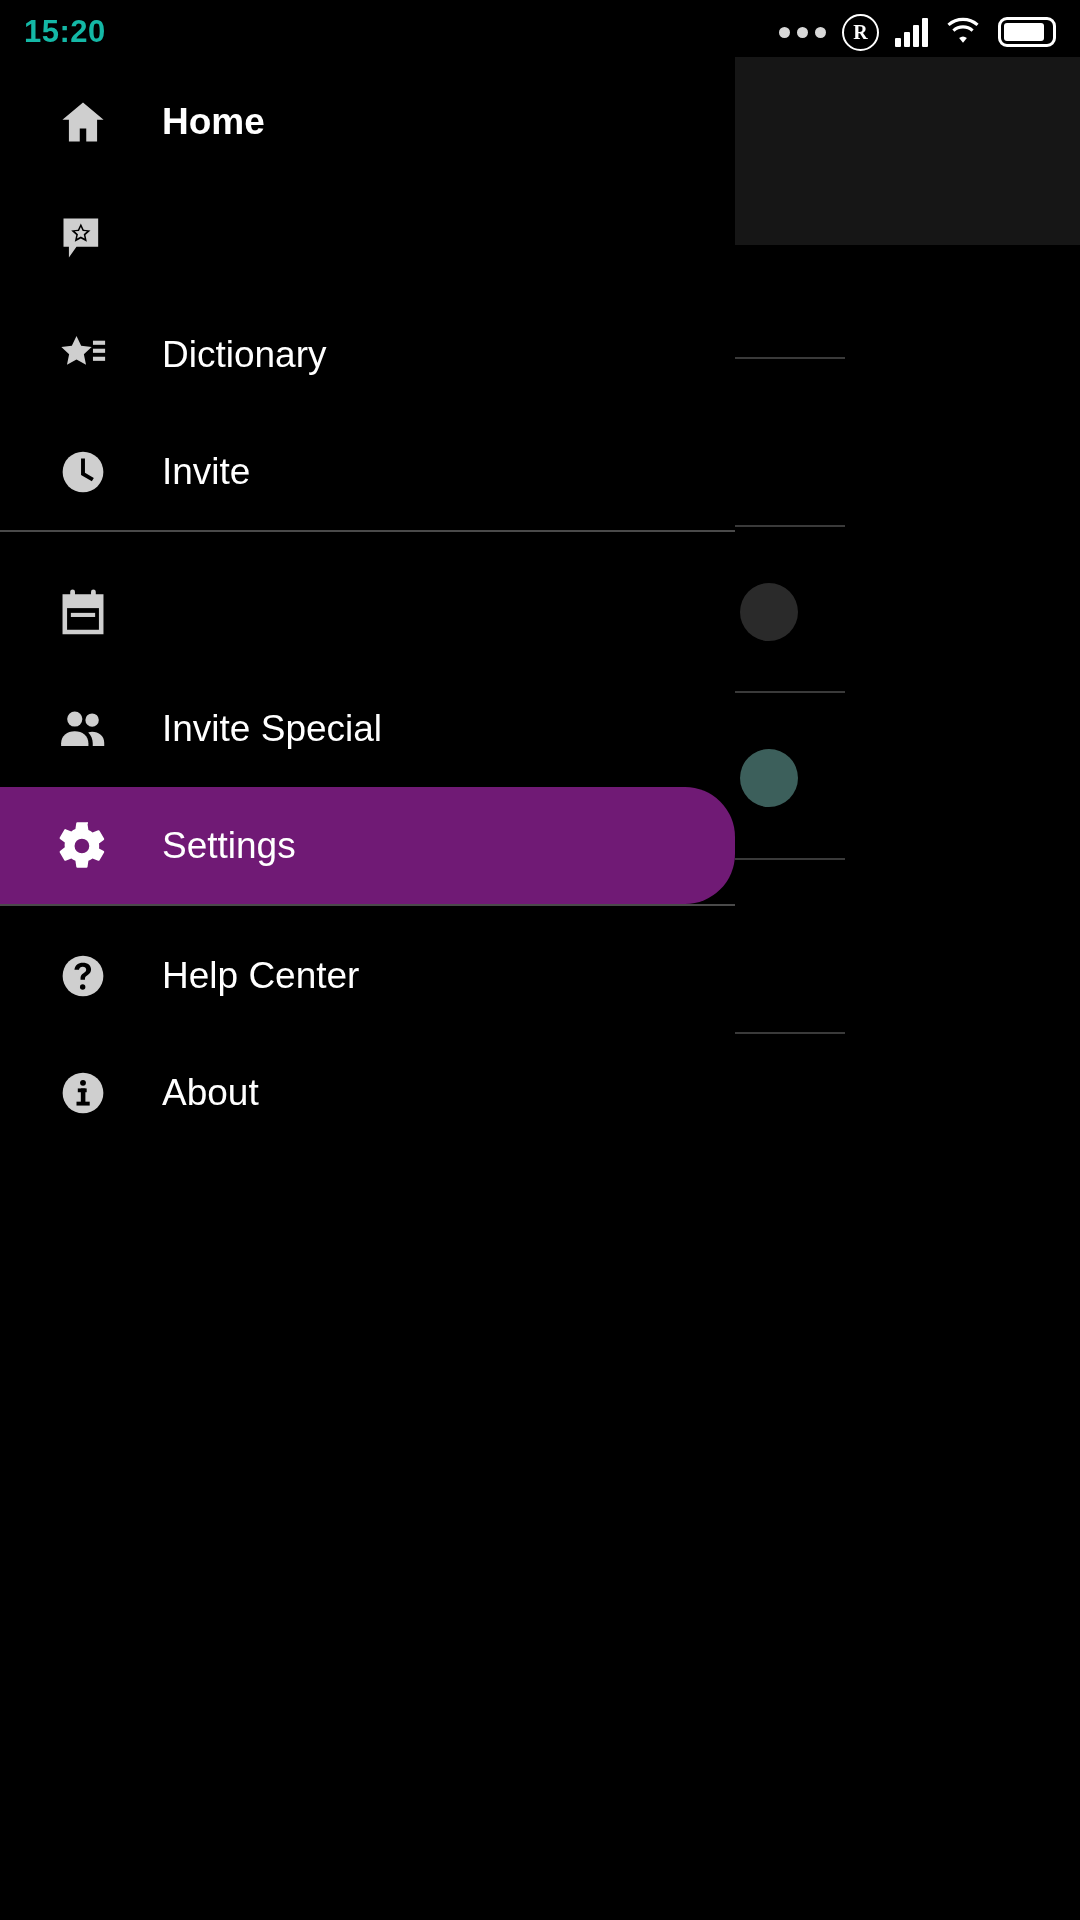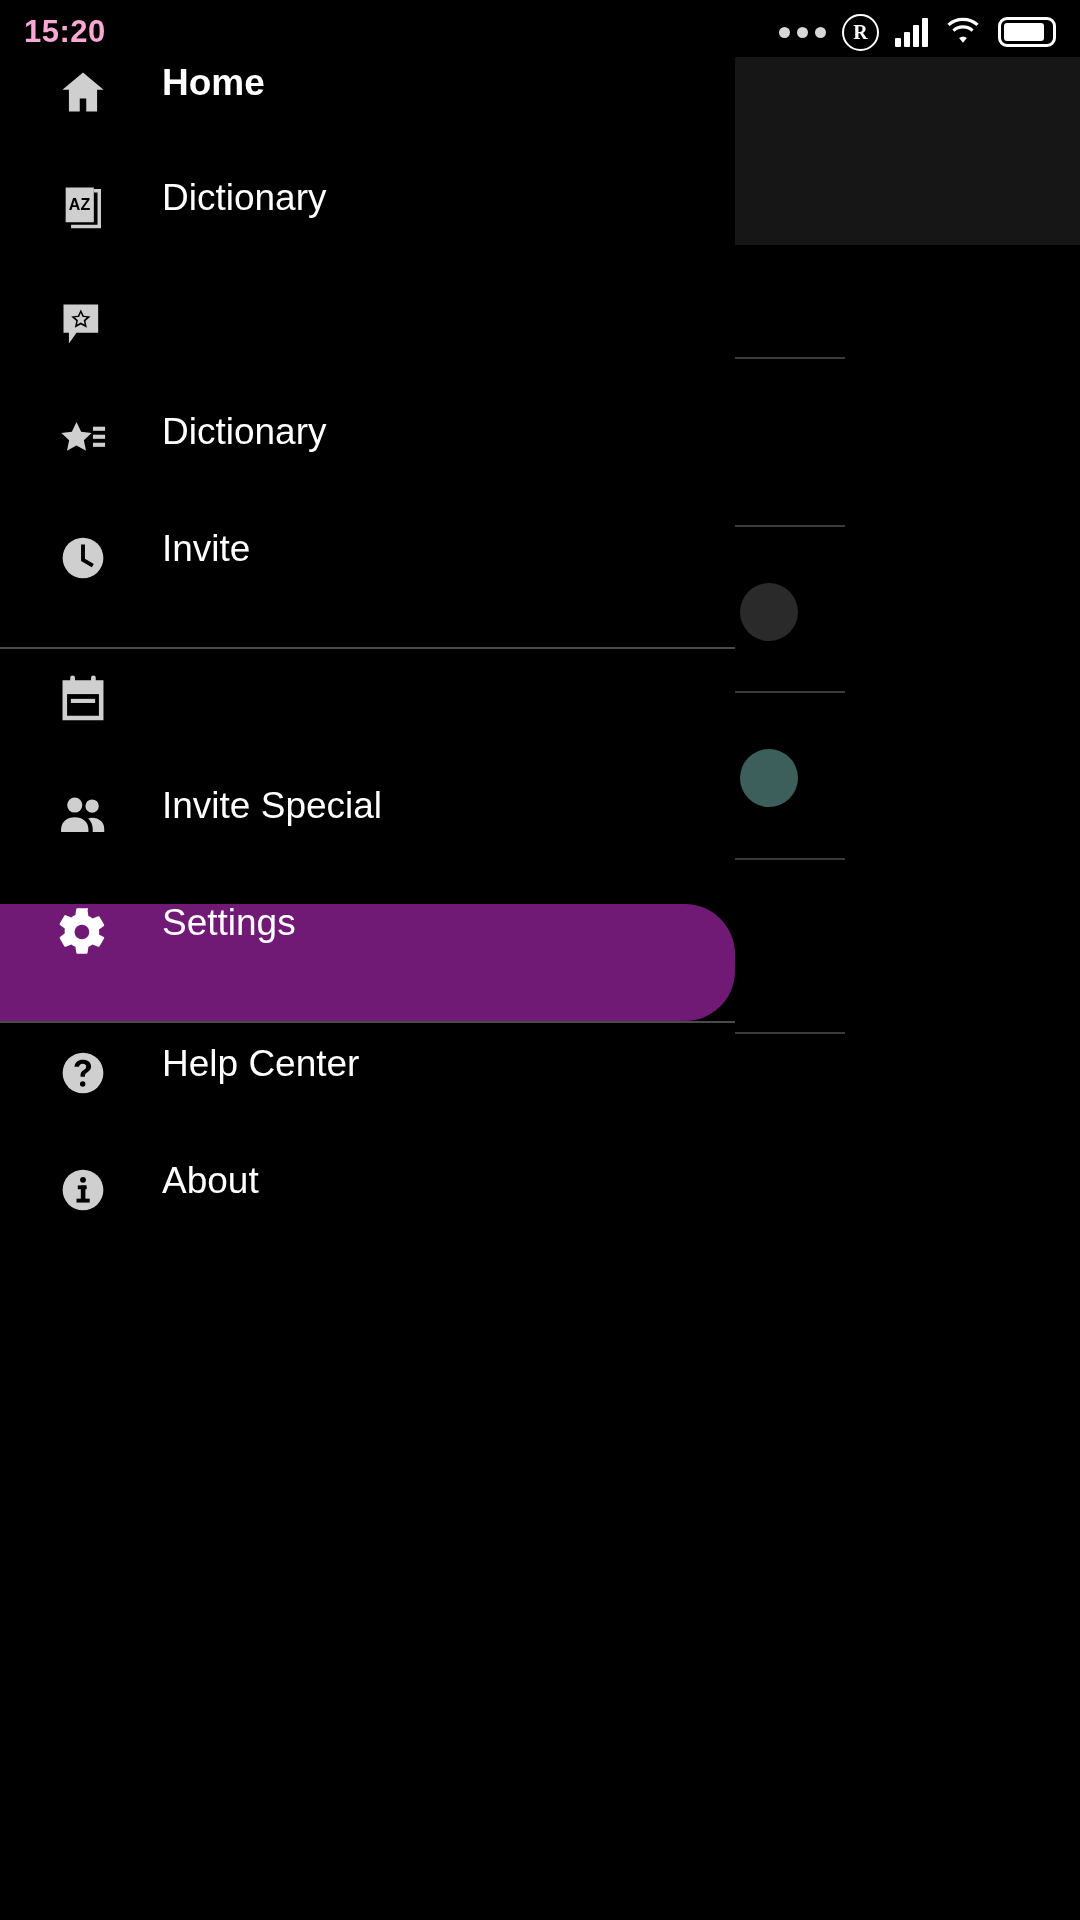--- a/index.html
+++ b/index.html
@@ -36,21 +36,21 @@
     position:absolute;left:0;top:0;width:1080px;height:64px;
     z-index:40;
     display:flex;align-items:center;
     justify-content:space-between;
     padding:0 24px;
     box-sizing:border-box;
     color:#fff;
   }
   #status-clock{
     font-size:31px;font-weight:bold;letter-spacing:.5px;
-    color:#f9a8d4;
+    color:#14b8a6;
   }
   .status-right{
     display:flex;align-items:center;gap:16px;
   }
   .dots{display:flex;gap:7px;align-items:center;}
   .dots i{
     display:block;width:11px;height:11px;border-radius:50%;
     background:#d8d8d8;
   }
   .roaming{
@@ -79,21 +79,21 @@
     z-index:30;
     padding-top:64px;
     box-sizing:border-box;
   }
   .drawer-group{padding:0;}
   .drawer-divider{
     height:2px;background:#4a4a4a;width:735px;
   }
   .nav-item{
     position:relative;
-    display:flex;align-items:flex-start;
+    display:flex;align-items:center;
     height:100px;
     padding-left:55px;
     box-sizing:border-box;
     cursor:pointer;
   }
   .nav-item.selected{
     background:#701a75;
     border-top-right-radius:50px;
     border-bottom-right-radius:50px;
   }
@@ -112,21 +112,21 @@
     line-height:1;
     white-space:nowrap;
   }
   .nav-item.bold .nav-label{font-weight:bold;}
 
   
   .g1 .nav-item{height:117px;}
   .g1 .nav-item:first-child{height:115px;margin-top:0;}
   .g2 .nav-item{height:117px;}
   .g2{padding-top:21px;}
-  .g3{padding-top:22px;}
+  .g3{padding-top:11px;}
   .g3 .nav-item{height:117px;}
 </style>
 </head>
 <body>
 
 <div id="app-background">
   <div class="bg-card"></div>
 
   <div class="bg-divider" style="top:357px"></div>
   <div class="bg-divider" style="top:525px"></div>
@@ -174,30 +174,20 @@
 
     <div class="nav-item bold">
       <span class="nav-icon">
         <svg width="52" height="52" viewBox="0 0 24 24">
             <path fill="currentColor" d="M12 3L2.5 11h3v10h5v-6h3v6h5V11h3L12 3z"></path>
           </svg>
       </span>
       <span class="nav-label">Home</span>
     </div>
 
-    <div class="nav-item">
-      <span class="nav-icon">
-        <svg width="52" height="52" viewBox="0 0 24 24">
-          <path fill="currentColor" d="M4 3h13v16H4z"></path>
-          <path fill="none" stroke="currentColor" stroke-width="1.6" d="M17 4.5h2.5V21H6.5"></path>
-          <text x="10.4" y="13.6" font-size="7.4" font-family="Liberation Sans, sans-serif" font-weight="bold" fill="#000" text-anchor="middle">AZ</text>
-        </svg>
-      </span>
-      <span class="nav-label">Dictionary</span>
-    </div>
 
     <div class="nav-item">
       <span class="nav-icon">
         <svg width="52" height="52" viewBox="0 0 24 24">
           <path fill="currentColor" d="M3 3h16v13H9l-3.5 5V16H3z"></path>
           <path fill="#000" d="M11 5.3l1.35 2.9 3.1.35-2.33 2.1.66 3.05L11 12.2l-2.78 1.5.66-3.05-2.33-2.1 3.1-.35z"></path>
           <path fill="currentColor" d="M11 6.9l.85 1.82 1.95.22-1.47 1.32.42 1.92L11 11.25l-1.75.93.42-1.92L8.2 8.94l1.95-.22z"></path>
         </svg>
       </span>
     </div>

